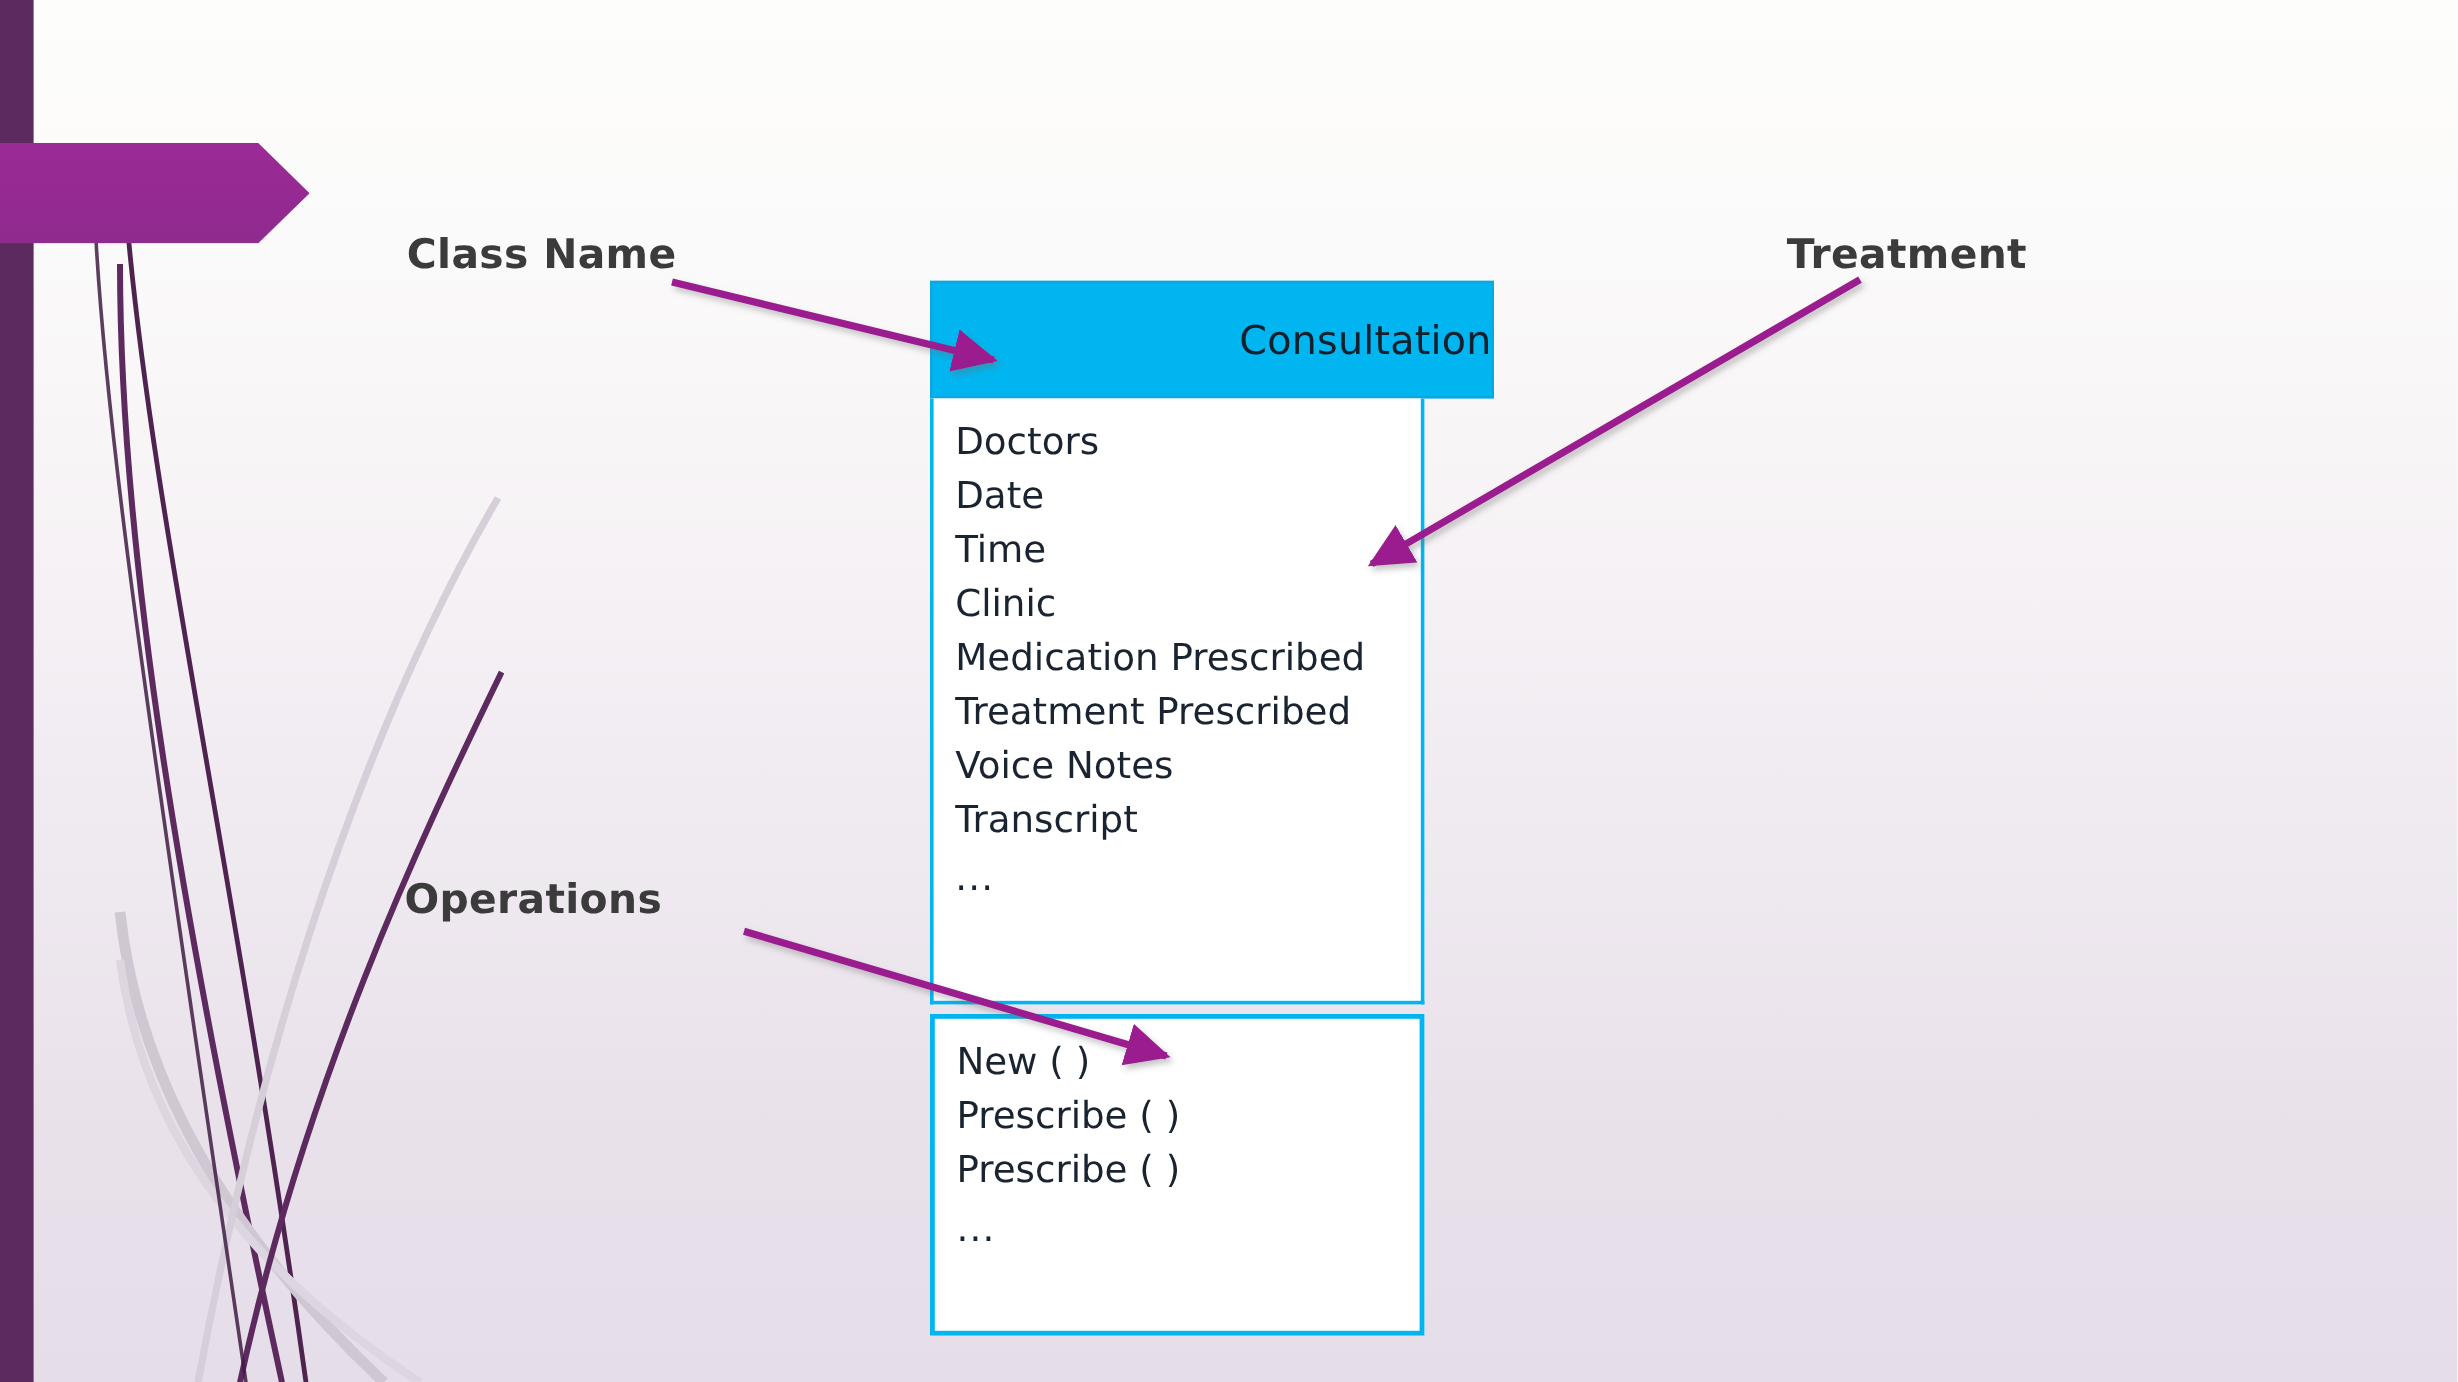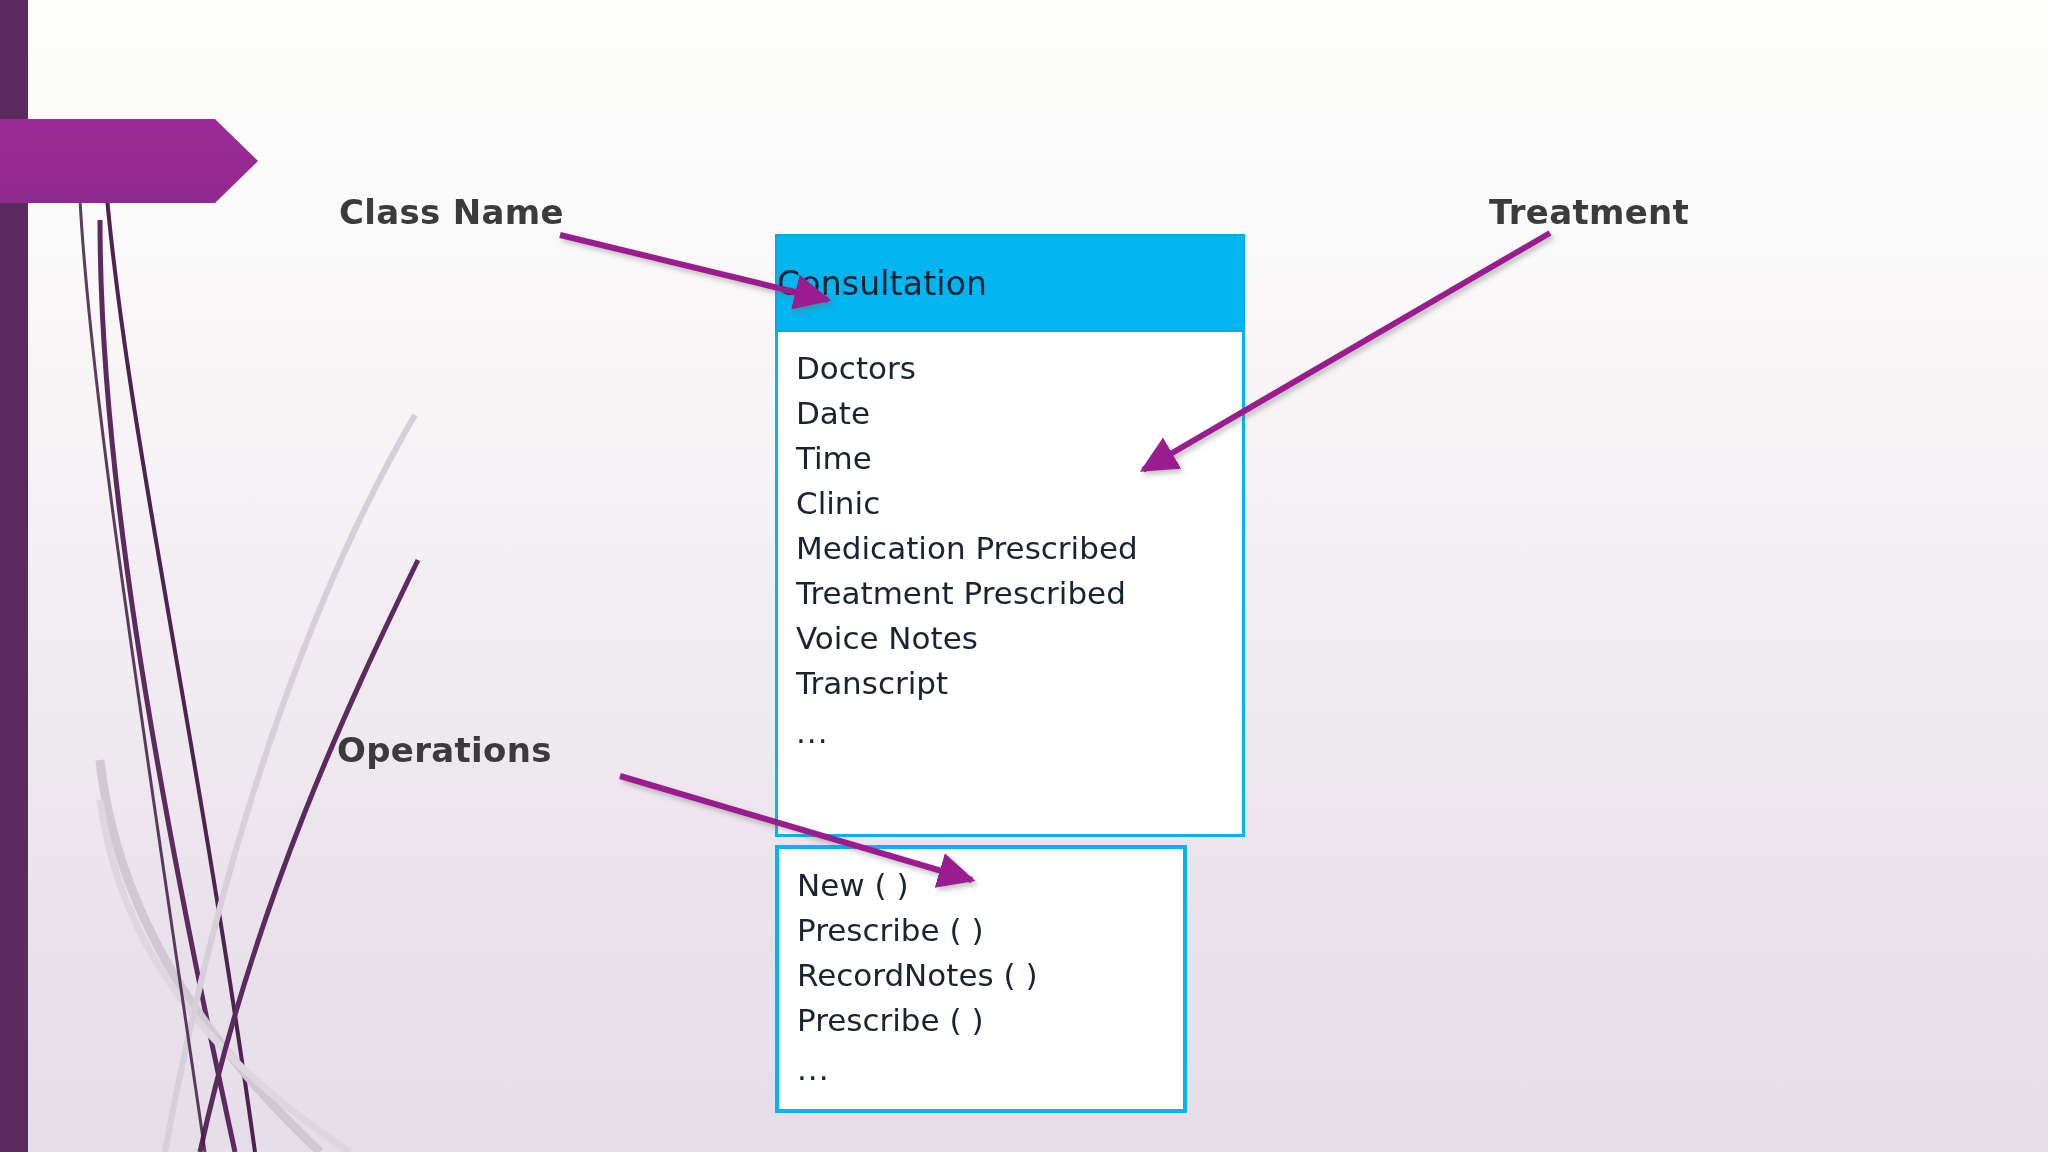--- a/index.html
+++ b/index.html
@@ -62,32 +62,32 @@
   }
 
   .uml-header {
     width: 470px;
     height: 98px;
     box-sizing: border-box;
     background: #00B5F0;
     border: 2px solid #0aa8df;
     display: flex;
     align-items: center;
-    justify-content: flex-start;
+    justify-content: flex-end;
   }
 
   .uml-header-title {
     font-size: 33px;
     color: #14202b;
     letter-spacing: 0.2px;
     font-family: "DejaVu Sans", sans-serif;
   }
 
   .uml-attributes {
-    width: 470px;
+    width: 412px;
     height: 505px;
     box-sizing: border-box;
     background: #ffffff;
     border: 3px solid #00B5F0;
     border-top: none;
     padding: 14px 0 0 18px;
   }
 
   .uml-operations {
     position: absolute;
@@ -173,21 +173,20 @@
       <div class="row">Medication Prescribed</div>
       <div class="row">Treatment Prescribed</div>
       <div class="row">Voice Notes</div>
       <div class="row">Transcript</div>
       <div class="row ellipsis">...</div>
     </div>
 
     <div class="uml-operations">
       <div class="row">New ( )</div>
       <div class="row">Prescribe ( )</div>
-      <div class="row">RecordNotes ( )</div>
       <div class="row">Prescribe ( )</div>
       <div class="row ellipsis">...</div>
     </div>
 
   </div>
 
   <div class="callout" id="label-class-name">Class Name</div>
   <div class="callout" id="label-attributes">Treatment</div>
   <div class="callout" id="label-operations">Operations</div>
 

